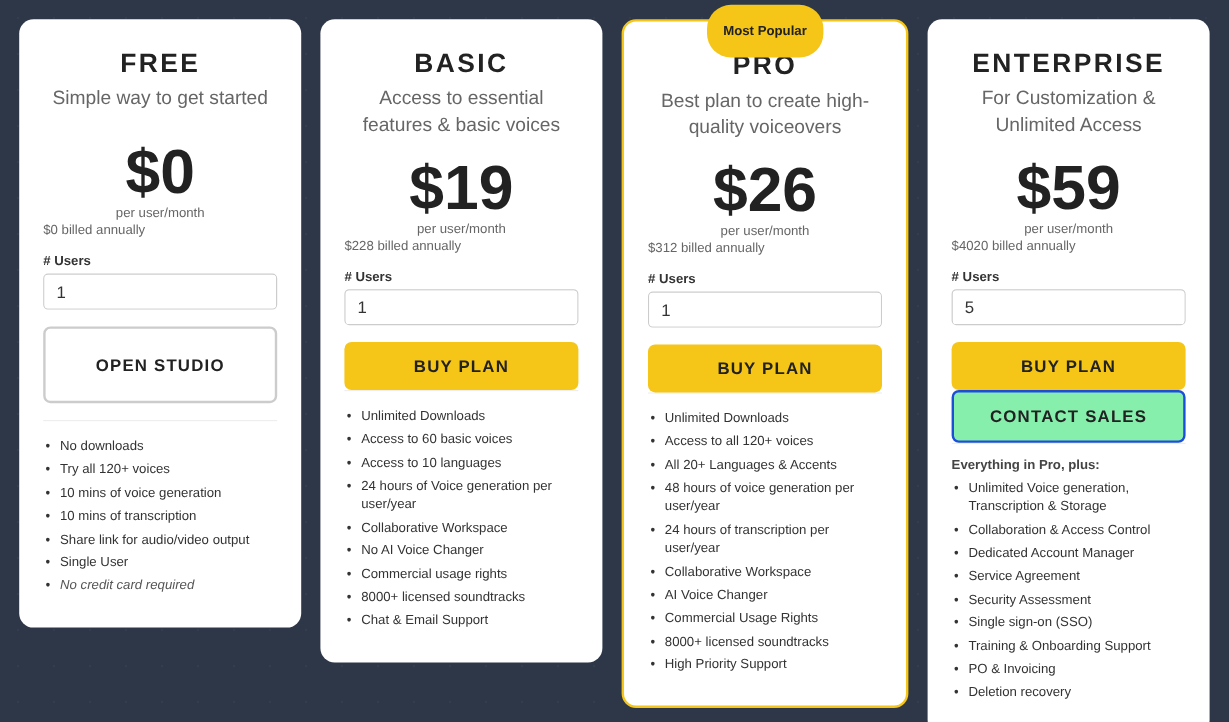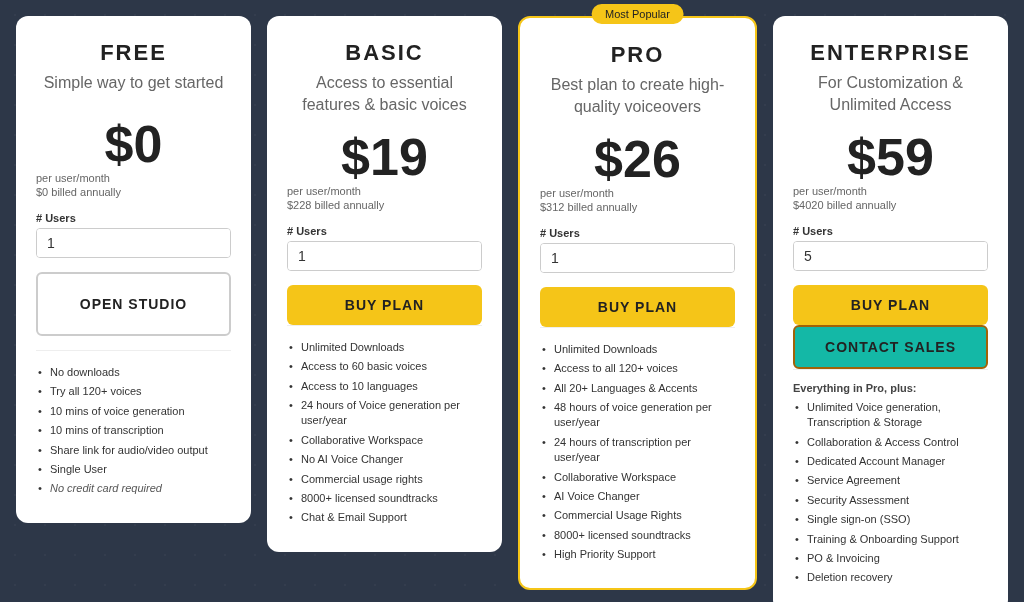--- a/index.html
+++ b/index.html
@@ -33,22 +33,22 @@
       border: 2px solid #f5c518;
     }
     .popular-badge {
       position: absolute;
       top: -14px;
       left: 50%;
       transform: translateX(-50%);
       background: #f5c518;
       color: #222;
       font-size: 11px;
-      font-weight: 400;
-      padding: 4px 14px;
+      font-weight: 700;
+      padding: 16px 14px;
       border-radius: 20px;
       white-space: nowrap;
     }
     .plan-name {
       text-align: center;
       font-size: 22px;
       font-weight: 700;
       letter-spacing: 2px;
       color: #222;
       margin-bottom: 6px;
@@ -63,20 +63,21 @@
     }
     .plan-price {
       text-align: center;
       font-size: 52px;
       font-weight: 900;
       color: #222;
       line-height: 1;
       margin-bottom: 2px;
     }
     .price-period {
+      text-align: center;
       font-size: 11px;
       color: #666;
       margin-bottom: 2px;
     }
     .price-annual {
       text-align: left;
       font-size: 11px;
       color: #666;
       margin-bottom: 14px;
     }
@@ -110,23 +111,23 @@
       font-size: 14px;
       font-weight: 800;
       cursor: pointer;
       letter-spacing: 1px;
     }
     .btn-yellow {
       background: #f5c518;
       color: #222;
     }
     .btn-outline {
-      background: #14b8a6;
-      color: #222;
-      border: 2px solid #a16207;
+      background: #86efac;
+      color: #222;
+      border: 2px solid #1d4ed8;
     }
     .btn-open-studio {
       background: #fff;
       color: #222;
       border: 2px solid #ccc;
       width: 100%;
       padding: 22px;
       border-radius: 6px;
       font-size: 14px;
       font-weight: 800;

